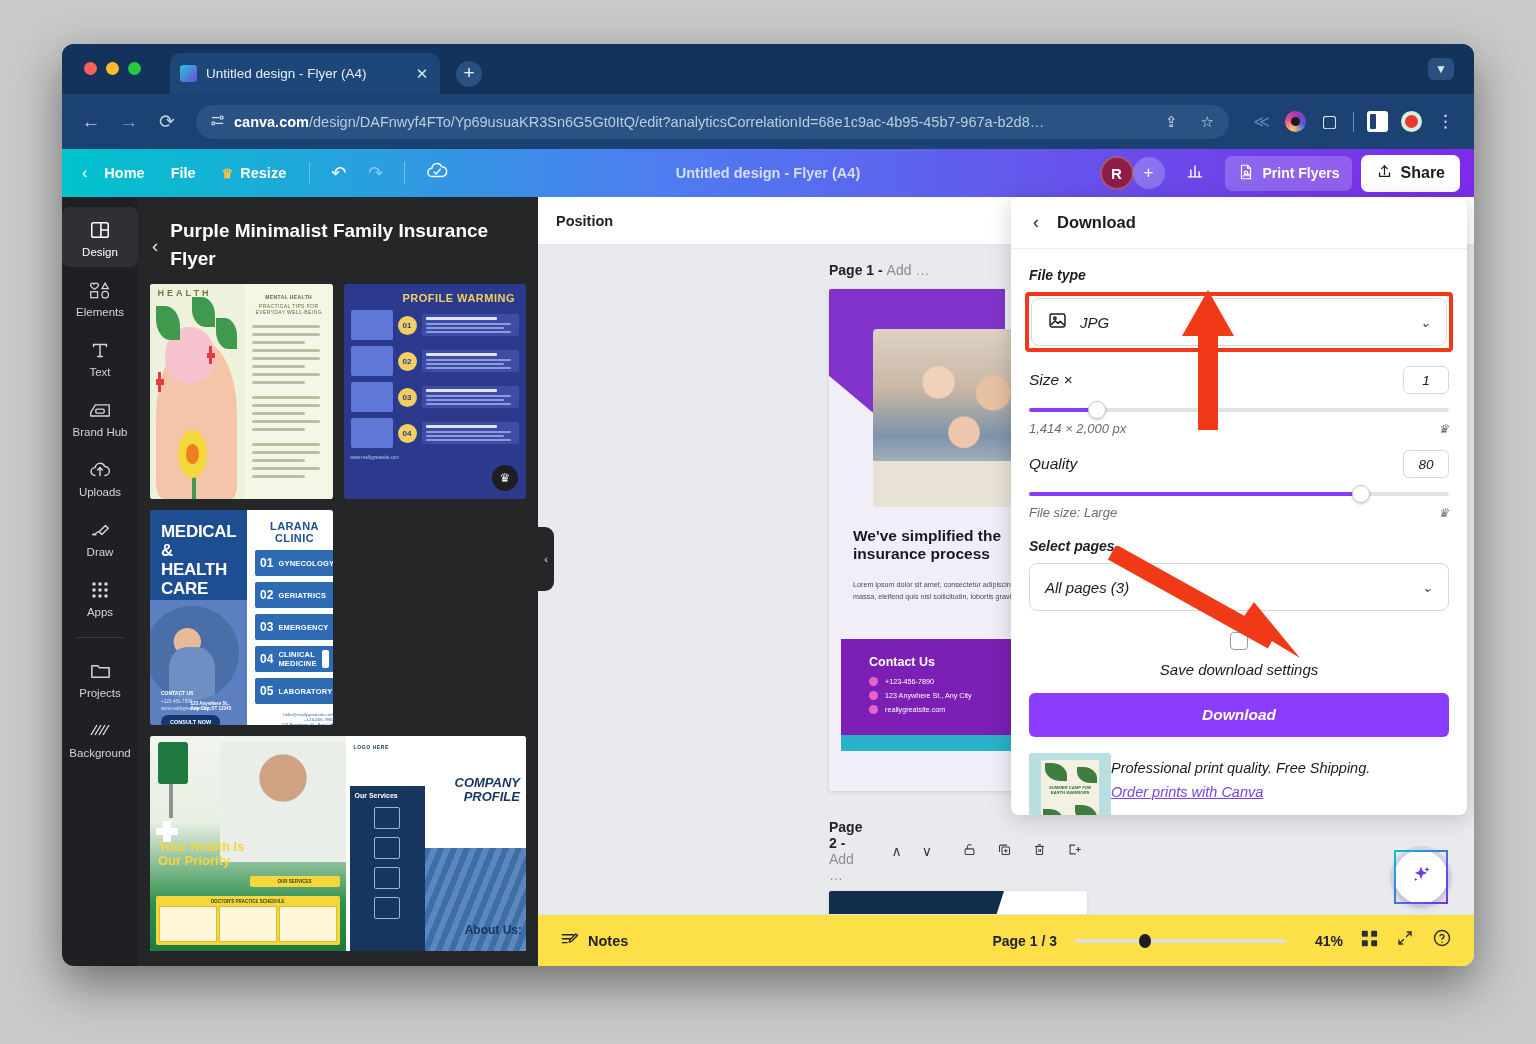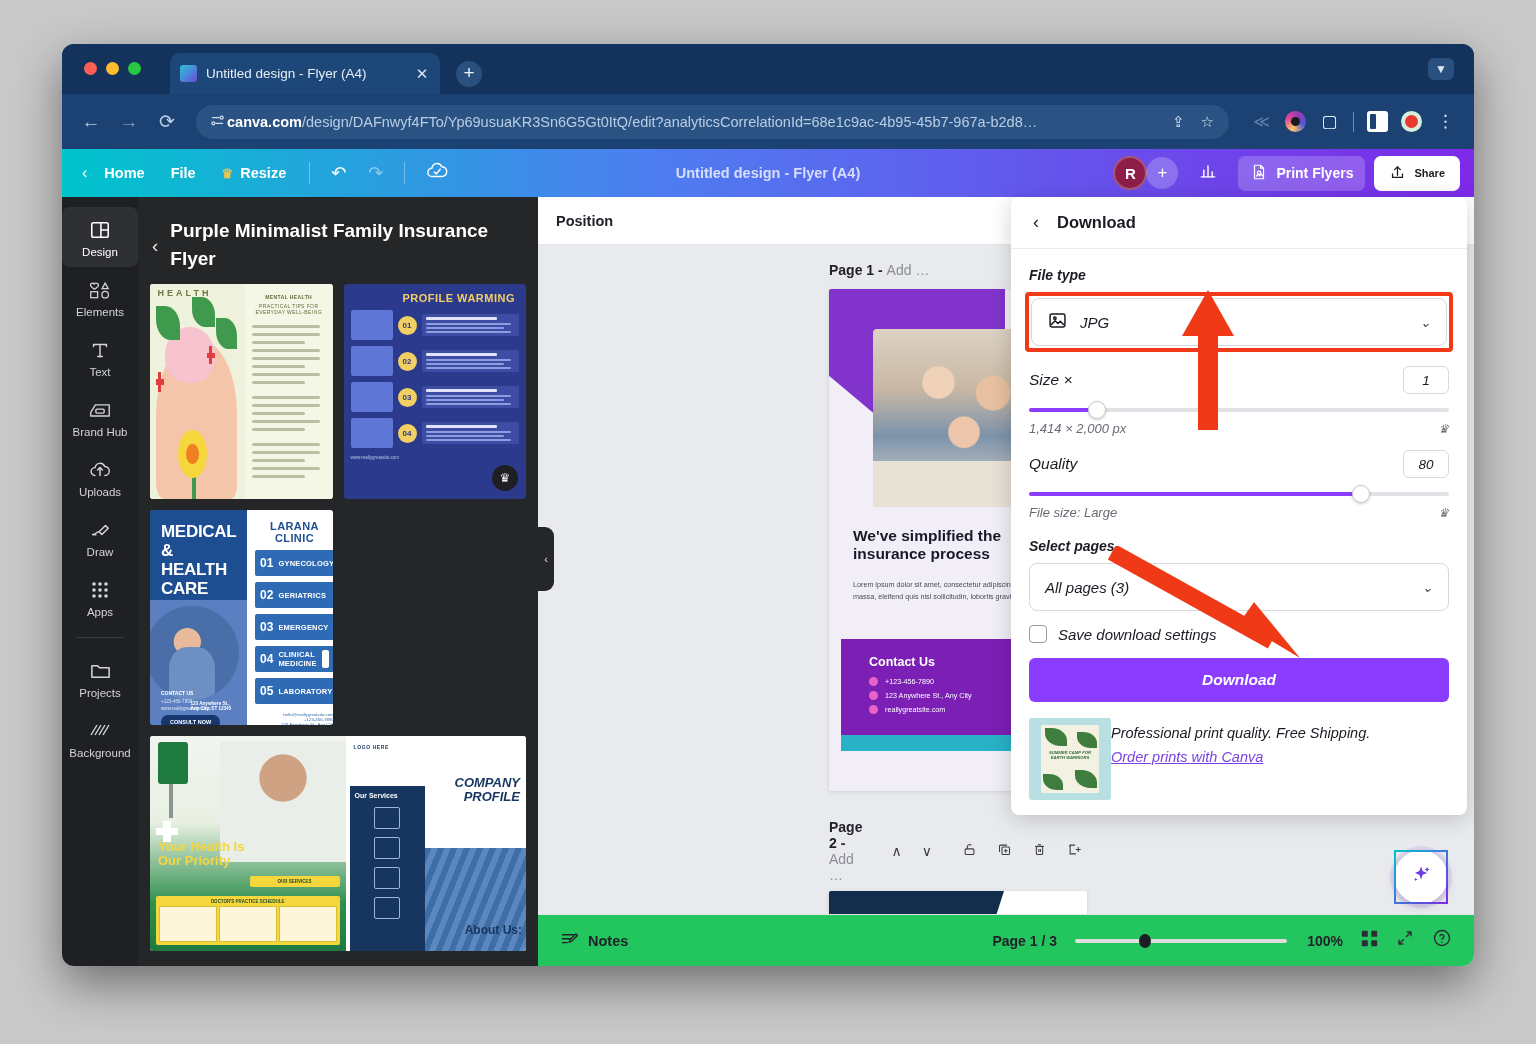--- a/index.html
+++ b/index.html
@@ -83,21 +83,21 @@
   }
   .navbtn { color: #b9cde3; font-size: 19px; width: 22px; text-align: center; }
   .navbtn.fwd { color: #7e9cbd; }
   .omnibox {
     flex: 1 1 auto;
     height: 34px;
     background: #2a5282;
     border-radius: 17px;
     display: flex; align-items: center;
     padding: 0 8px 0 14px;
-    gap: 2px;
+    gap: 9px;
     margin-left: 2px;
   }
   .omni-icon { color: #cfdded; font-size: 13px; flex: 0 0 auto; line-height: 1; }
   .omni-url {
     flex: 1 1 auto;
     font-size: 14.5px;
     white-space: nowrap; overflow: hidden;
     color: #b9cee4;
   }
   .omni-url b { color: #ffffff; font-weight: 700; }
@@ -165,21 +165,21 @@
   }
   .pill {
     background: rgba(255,255,255,.2); color: #fff;
     border-radius: 7px; padding: 7px 12px;
     font-size: 14px; font-weight: 600;
     display: flex; align-items: center; gap: 8px;
   }
   .share-btn {
     background: #fff; color: #1c1c1c;
     border-radius: 7px; padding: 8px 15px;
-    font-size: 11px; font-weight: 600;
+    font-size: 16px; font-weight: 600;
     display: flex; align-items: center; gap: 8px;
   }
 
   
   .canva-body { position: relative; height: 769px; display: flex; }
 
   
   .rail {
     width: 76px; background: #1f2023; flex: 0 0 auto;
     padding-top: 10px;
@@ -384,21 +384,21 @@
   }
   .magic-ring {
     position:absolute; right:26px; bottom:62px; width:54px; height:54px;
     border-radius:50%; background: linear-gradient(135deg,#00c4cc,#7d2ae8);
     padding:2px;
   }
 
   
   .statusbar {
     position: absolute; left: 0; right: 0; bottom: 0;
-    height: 52px; background: #22c55e;
+    height: 52px; background: #fde047;
     display: flex; align-items: center;
     border-top: 1px solid #e4e4e8;
     padding: 0 22px;
   }
   .notes { display:flex; align-items:center; gap:9px; font-size:14.5px; font-weight:600; color:#22222a; }
   .sb-right { margin-left: auto; display:flex; align-items:center; gap:18px; }
   .pagecount { font-size:14px; font-weight:600; color:#22222a; }
   .zoom-track { width: 212px; height: 4px; background:#dededf; border-radius:2px; position:relative; }
   .zoom-knob { position:absolute; left:64px; top:-5px; width:12px; height:14px; border-radius:50%; background:#1d1d25; }
   .zoompct { font-size:14px; font-weight:600; color:#22222a; width:38px; text-align:right;}
@@ -443,21 +443,21 @@
     border-radius: 6px; font-size: 13.5px; color:#1b1b23;
     display:flex; align-items:center; justify-content:center;
   }
   .slider { position: relative; height: 4px; margin-top: 14px; background:#e2e2e6; border-radius:2px; }
   .slider .fill { position:absolute; left:0; top:0; height:4px; background:#8b3dff; border-radius:2px; }
   .slider .knob { position:absolute; top:-7px; width:18px; height:18px; border-radius:50%;
                   background:#fff; border:1px solid #c9c9cf; box-shadow:0 1px 3px rgba(0,0,0,.2); }
   .sub-row { display:flex; align-items:center; margin-top: 9px; }
   .sub-row .t { font-size: 13px; color:#6a6a75; }
   .sub-row .crown2 { margin-left:auto; color:#6a6a75; font-size: 12px; }
-  .chk-row { display:flex; align-items:center; gap: 11px; margin-top: 14px; }
+  .chk-row { display:flex; align-items:center; gap: 11px; margin-top: 21px; flex-direction: column; }
   .chkbox { width:18px; height:18px; border:1.6px solid #9a9aa3; border-radius:4px; }
   .chk-label { font-size: 15px; color:#1b1b23; }
   .dl-button {
     margin-top: 15px; height: 44px; border-radius: 6px;
     background: #8b3dff; color:#fff;
     font-size: 15.5px; font-weight: 600;
     display:flex; align-items:center; justify-content:center;
   }
   .promo { display:flex; gap:0; margin-top: 16px; align-items:flex-start; }
   .promo-thumb {
@@ -978,21 +978,21 @@
                     <path d="M20 5l-7.5 7.5-.8 2.8 2.8-.8L22 7z"></path>
                   </svg>
               </span>
               <span>Notes</span>
             </span>
             <span class="sb-right">
               <span class="pagecount">Page 1 / 3</span>
               <span class="zoom-track">
                   <span class="zoom-knob"></span>
                 </span>
-              <span class="zoompct">100%</span>
+              <span class="zoompct">41%</span>
               <span class="sb-ico">
                 <svg width="17" height="17" viewBox="0 0 20 20" fill="#2c2c36">
                     <rect x="1" y="1" width="7" height="7" rx="1"></rect>
                     <rect x="12" y="1" width="7" height="7" rx="1"></rect>
                     <rect x="1" y="12" width="7" height="7" rx="1"></rect>
                     <rect x="12" y="12" width="7" height="7" rx="1"></rect>
                   </svg>
               </span>
               <span class="sb-ico">
                 <svg width="18" height="18" viewBox="0 0 24 24" fill="none" stroke="#2c2c36" stroke-width="1.8" stroke-linecap="round">

